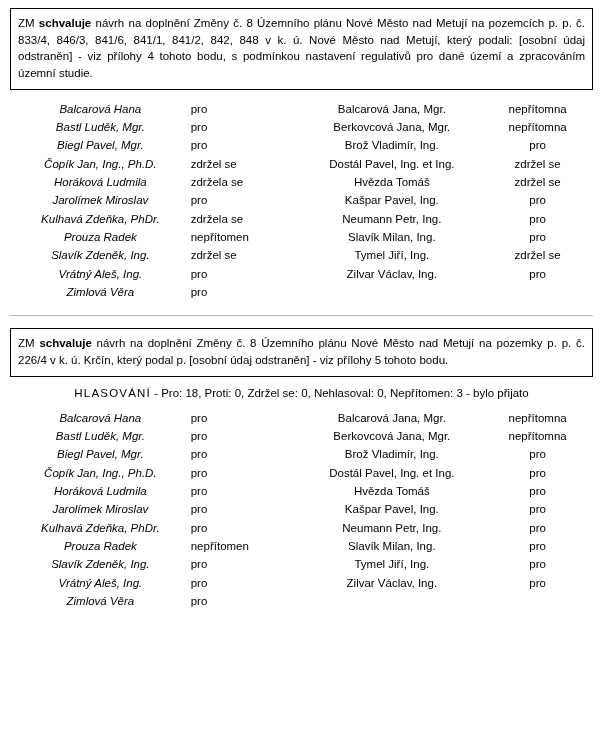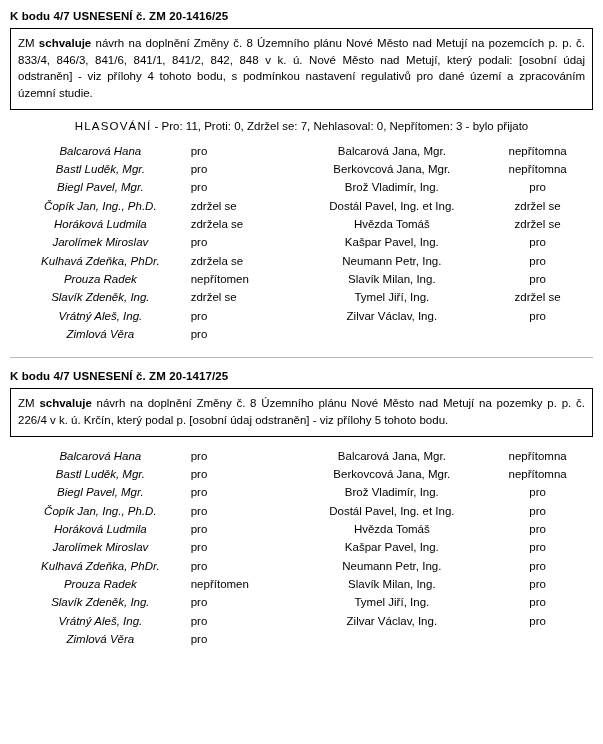--- a/index.html
+++ b/index.html
@@ -89,31 +89,25 @@
     border-top: 1px solid #b9b9b9;
     margin: 14px 0 12px 0;
   }
 </style>
 </head>
 <body>
 
 <div class="page">
 
   <div class="section">
-    <div class="section-heading">
-      <span>K bodu 4/7 USNESENÍ č. </span><span class="res-num">ZM 20-1416/25</span>
-    </div>
 
     <div class="resolution-box">
       <span>ZM </span><span class="kw">schvaluje</span><span> návrh na doplnění Změny č. 8 Územního plánu Nové Město nad Metují na pozemcích p. p. č. 833/4, 846/3, 841/6, 841/1, 841/2, 842, 848 v k. ú. Nové Město nad Metují, který podali: [osobní údaj odstraněn] - viz přílohy 4 tohoto bodu, s podmínkou nastavení regulativů pro dané území a zpracováním územní studie.</span>
     </div>
 
-    <div class="voting-line">
-      <span class="vote-label">HLASOVÁNÍ</span><span> - Pro: 11, Proti: 0, Zdržel se: 7, Nehlasoval: 0, Nepřítomen: 3 - bylo přijato</span>
-    </div>
 
     <table class="votes">
       <tbody>
         <tr>
           <td class="name-l">Balcarová Hana</td>
           <td class="vote-l">pro</td>
           <td class="name-r">Balcarová Jana, Mgr.</td>
           <td class="vote-r">nepřítomna</td>
         </tr>
         <tr>
@@ -176,28 +170,28 @@
           <td class="name-r"></td>
           <td class="vote-r"></td>
         </tr>
       </tbody>
     </table>
   </div>
 
   <hr class="divider">
 
   <div class="section">
-    <div class="section-heading">
-      <span>K bodu 4/7 USNESENÍ č. </span><span class="res-num">ZM 20-1417/25</span>
-    </div>
 
     <div class="resolution-box">
       <span>ZM </span><span class="kw">schvaluje</span><span> návrh na doplnění Změny č. 8 Územního plánu Nové Město nad Metují na pozemky p. p. č. 226/4 v k. ú. Krčín, který podal p. [osobní údaj odstraněn] - viz přílohy 5 tohoto bodu.</span>
     </div>
 
+    <div class="voting-line">
+      <span class="vote-label">HLASOVÁNÍ</span><span> - Pro: 18, Proti: 0, Zdržel se: 0, Nehlasoval: 0, Nepřítomen: 3 - bylo přijato</span>
+    </div>
 
     <table class="votes">
       <tbody>
         <tr>
           <td class="name-l">Balcarová Hana</td>
           <td class="vote-l">pro</td>
           <td class="name-r">Balcarová Jana, Mgr.</td>
           <td class="vote-r">nepřítomna</td>
         </tr>
         <tr>

